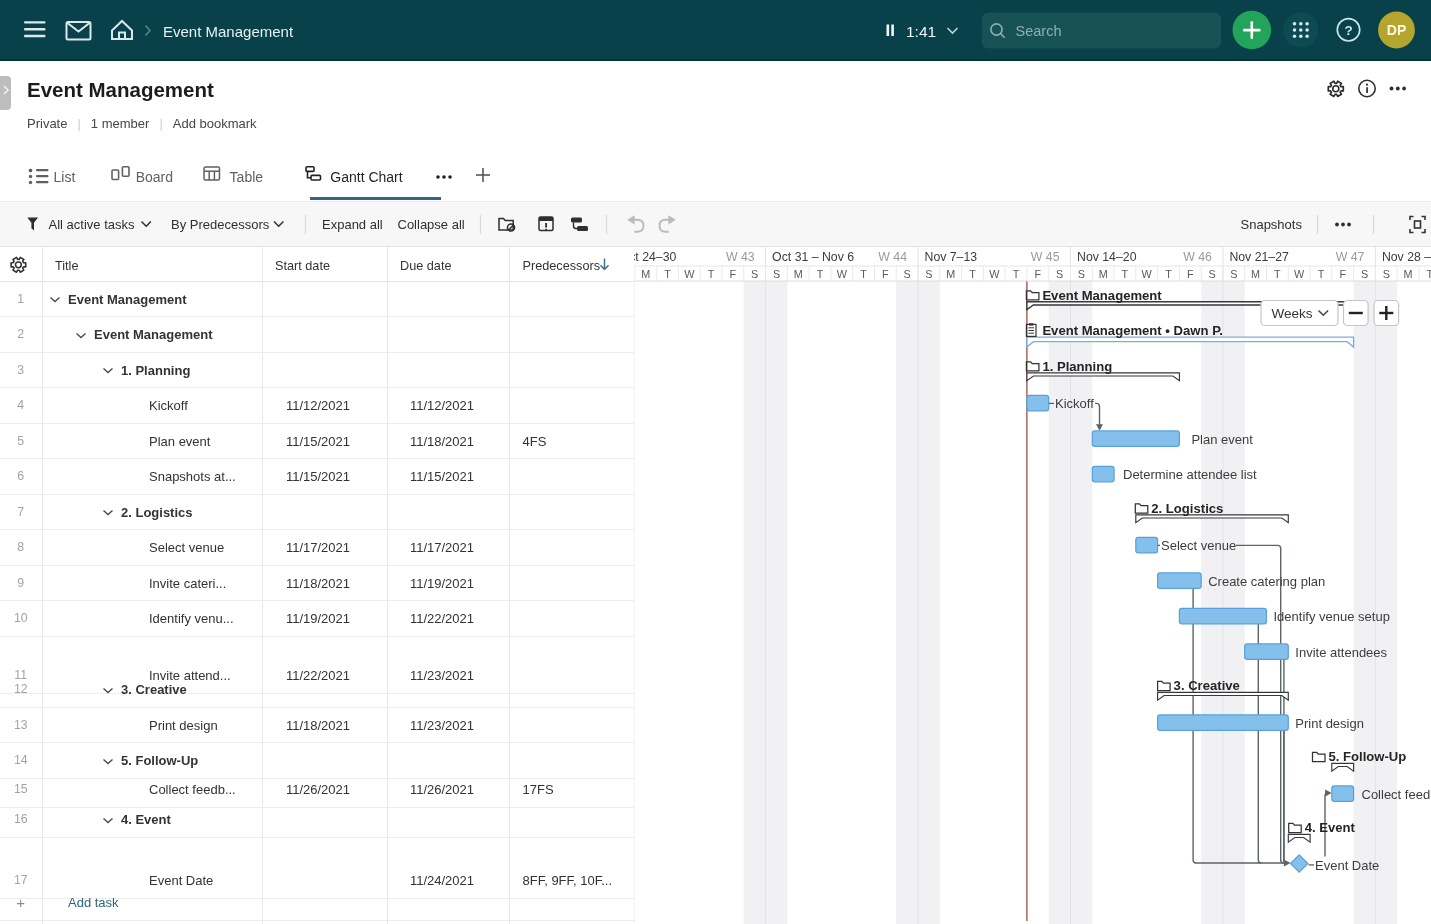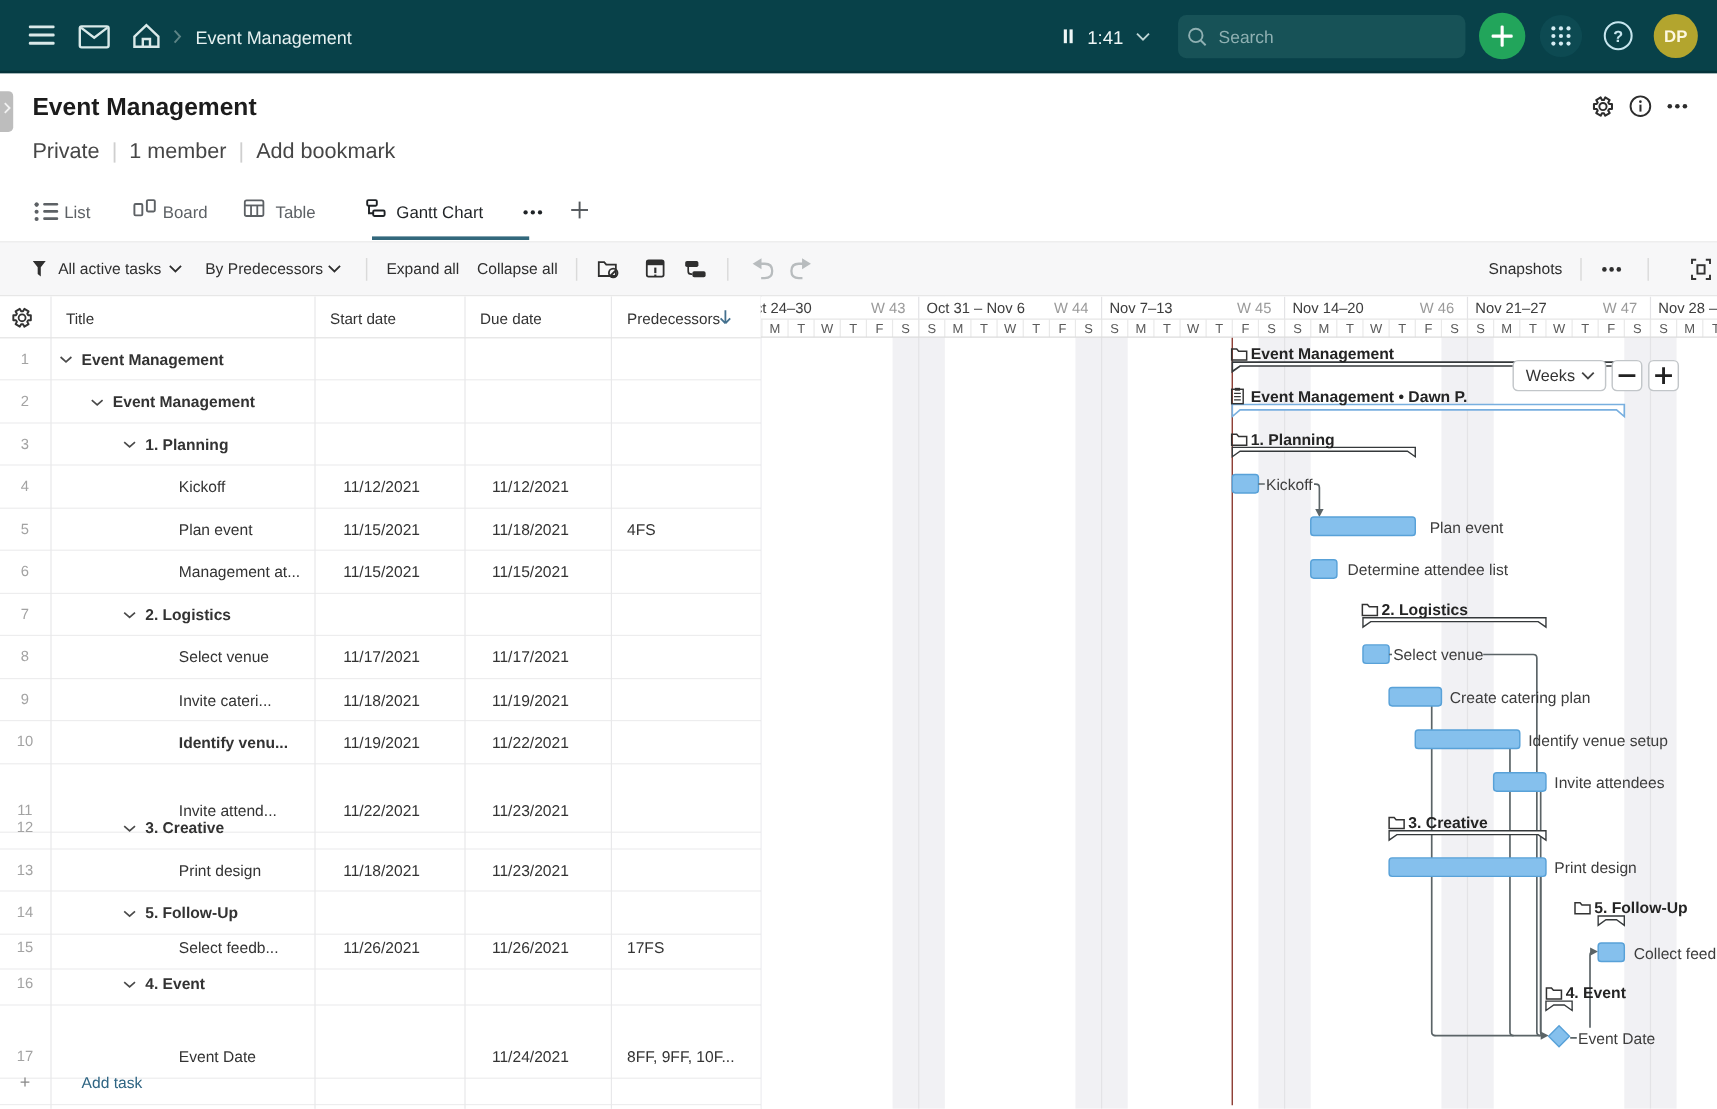--- a/index.html
+++ b/index.html
@@ -1,20 +1,20 @@
 <!DOCTYPE html>
 <html><head><meta charset="utf-8"><style>
 * {margin:0;padding:0;box-sizing:border-box}
 body {width:1431px;height:924px;overflow:hidden;position:relative;background:#fff;
       font-family:"Liberation Sans",sans-serif;-webkit-font-smoothing:antialiased}
 .abs {position:absolute}
 #topbar {position:absolute;left:0;top:0;width:1431px;height:61px;background:#084149;border-bottom:2px solid #04333a}
 #handle {position:absolute;left:0;top:76px;width:10.5px;height:33.5px;background:#bdbdbd;border-radius:0 4px 4px 0}
 #title {position:absolute;left:27px;top:78px;font-size:20.5px;font-weight:bold;color:#1c1c1c}
-#meta {position:absolute;left:27px;top:115.5px;font-size:18px;color:#464646}
+#meta {position:absolute;left:27px;top:115.5px;font-size:13px;color:#464646}
 #meta .sep {color:#cfcfcf;margin:0 10px}
 #toolbarbg {position:absolute;left:0;top:201px;width:1431px;height:46px;background:#f7f7f8;border-top:1px solid #ececec;border-bottom:1px solid #e3e3e3}
 #table {position:absolute;left:0;top:247px;width:633.5px;height:677px;background:#fff}
 .row {position:absolute;left:0;width:633.5px;height:35.5px;border-bottom:1px solid #ededee;font-size:13px;color:#333}
 .row span {position:absolute;top:0;line-height:35.5px;white-space:nowrap}
 .num {left:0;width:41.5px;text-align:center;color:#a3a3a3;font-size:12.3px}
 .dt {width:112px;text-align:center}
 .pd {left:522.5px}
 .colline {position:absolute;top:247px;width:1px;height:677px;background:#e8e8ea}
 #gline {position:absolute;left:633.5px;top:247px;width:1px;height:677px;background:#d2d2d4}
@@ -189,21 +189,21 @@
     </div>
 <div class="row" style="top:176.5px">
       <span class="num">5</span>
       <span class="tt" style="left:149px;font-weight:normal">Plan event</span>
       <span class="dt" style="left:262px">11/15/2021</span>
       <span class="dt" style="left:387px;width:110px">11/18/2021</span>
       <span class="pd">4FS</span>
     </div>
 <div class="row" style="top:212.0px">
       <span class="num">6</span>
-      <span class="tt" style="left:149px;font-weight:normal">Management at...</span>
+      <span class="tt" style="left:149px;font-weight:normal">Snapshots at...</span>
       <span class="dt" style="left:262px">11/15/2021</span>
       <span class="dt" style="left:387px;width:110px">11/15/2021</span>
     </div>
 <div class="row" style="top:247.5px">
       <span class="num">7</span>
       <svg style="position:absolute;left:101.5px;top:14.5px" width="12" height="7">
         <path d="M 1.5,1.5 L 6,5.5 L 10.5,1.5" fill="none" stroke="#4a4a4a" stroke-width="1.4"></path>
       </svg>
       <span class="tt" style="left:121px;font-weight:bold">2. Logistics</span>
     </div>
@@ -214,21 +214,21 @@
       <span class="dt" style="left:387px;width:110px">11/17/2021</span>
     </div>
 <div class="row" style="top:318.5px">
       <span class="num">9</span>
       <span class="tt" style="left:149px;font-weight:normal">Invite cateri...</span>
       <span class="dt" style="left:262px">11/18/2021</span>
       <span class="dt" style="left:387px;width:110px">11/19/2021</span>
     </div>
 <div class="row" style="top:354.0px">
       <span class="num">10</span>
-      <span class="tt" style="left:149px;font-weight:bold">Identify venu...</span>
+      <span class="tt" style="left:149px;font-weight:normal">Identify venu...</span>
       <span class="dt" style="left:262px">11/19/2021</span>
       <span class="dt" style="left:387px;width:110px">11/22/2021</span>
     </div>
 <div class="row" style="top:411px">
       <span class="num">11</span>
       <span class="tt" style="left:149px;font-weight:normal">Invite attend...</span>
       <span class="dt" style="left:262px">11/22/2021</span>
       <span class="dt" style="left:387px;width:110px">11/23/2021</span>
     </div>
 <div class="row" style="top:425.0px">
@@ -246,21 +246,21 @@
     </div>
 <div class="row" style="top:496.0px">
       <span class="num">14</span>
       <svg style="position:absolute;left:101.5px;top:14.5px" width="12" height="7">
         <path d="M 1.5,1.5 L 6,5.5 L 10.5,1.5" fill="none" stroke="#4a4a4a" stroke-width="1.4"></path>
       </svg>
       <span class="tt" style="left:121px;font-weight:bold">5. Follow-Up</span>
     </div>
 <div class="row" style="top:525px">
       <span class="num">15</span>
-      <span class="tt" style="left:149px;font-weight:normal">Select feedb...</span>
+      <span class="tt" style="left:149px;font-weight:normal">Collect feedb...</span>
       <span class="dt" style="left:262px">11/26/2021</span>
       <span class="dt" style="left:387px;width:110px">11/26/2021</span>
       <span class="pd">17FS</span>
     </div>
 <div class="row" style="top:555px">
       <span class="num">16</span>
       <svg style="position:absolute;left:101.5px;top:14.5px" width="12" height="7">
         <path d="M 1.5,1.5 L 6,5.5 L 10.5,1.5" fill="none" stroke="#4a4a4a" stroke-width="1.4"></path>
       </svg>
       <span class="tt" style="left:121px;font-weight:bold">4. Event</span>

